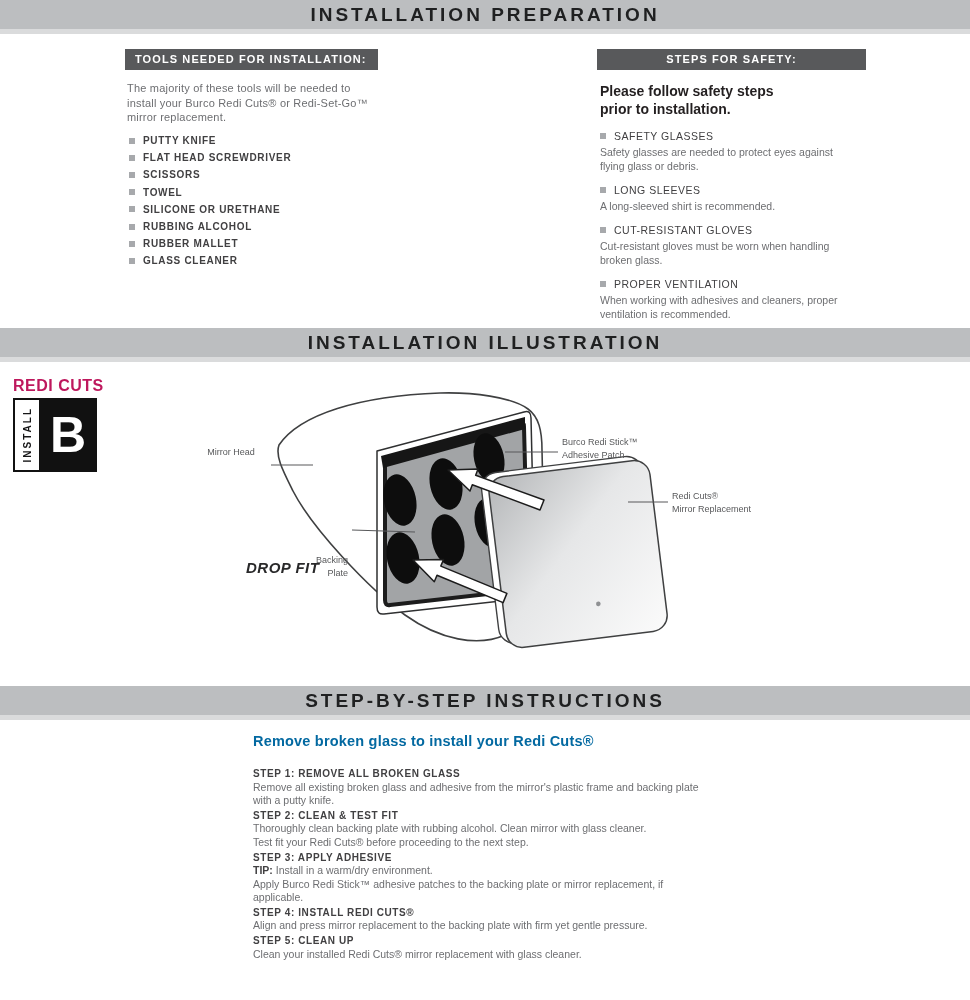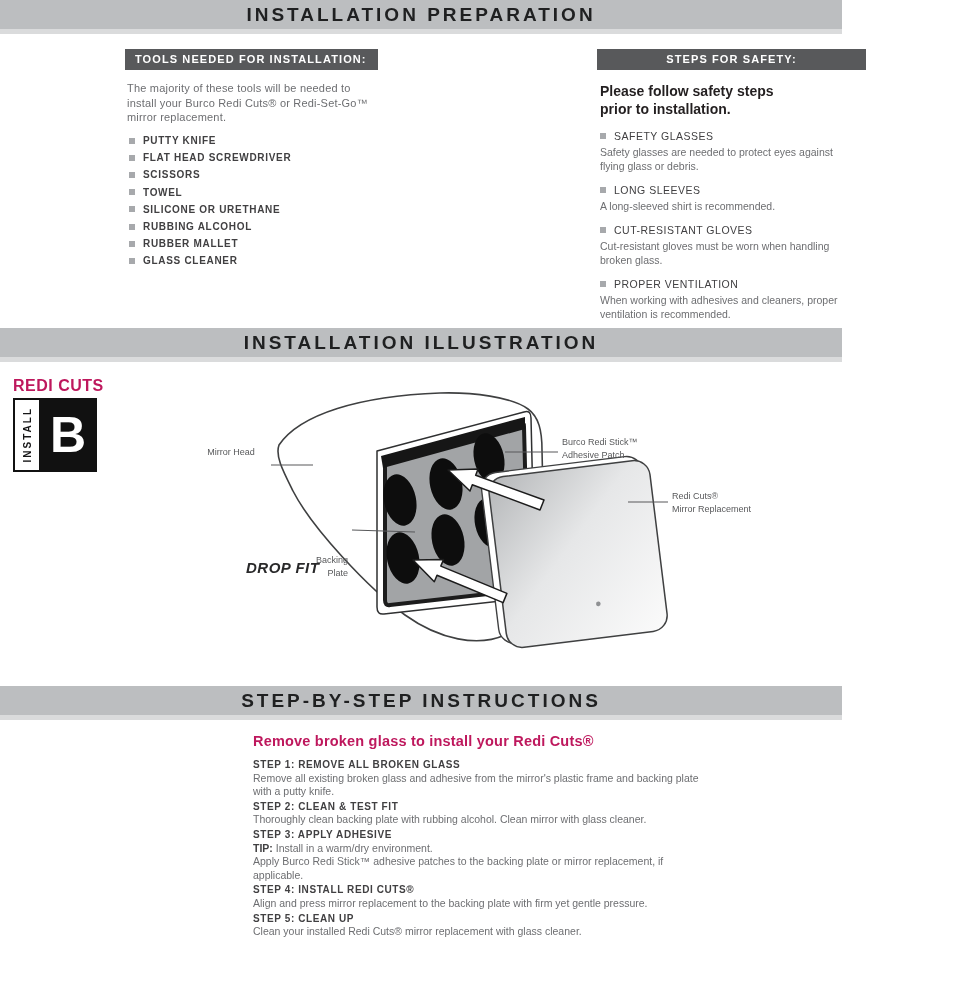--- a/index.html
+++ b/index.html
@@ -2,21 +2,21 @@
 <html><head>
 <meta charset="utf-8">
 <style>
   html,body { margin:0; padding:0; }
   body {
     width:970px; height:1000px; position:relative; overflow:hidden;
     background:#ffffff; font-family:"Liberation Sans", sans-serif;
     -webkit-font-smoothing:antialiased;
   }
   .banner {
-    position:absolute; left:0; width:842px; height:29px;
+    position:absolute; left:0; width:970px; height:29px;
     background:#bcbec0; border-bottom:5px solid #dadbdc;
     text-align:center; line-height:29px;
     font-weight:bold; font-size:19px; letter-spacing:3px; color:#1f2021;
   }
   #banner-prep  { top:0; }
   #banner-illus { top:328px; }
   #banner-steps { top:686px; }
 
   .col-header {
     position:absolute; top:49px; height:21px; line-height:21px;
@@ -76,22 +76,22 @@
   #label-backing     { left:290px; top:514px; width:58px; text-align:right;margin-top:40px; }
   #label-drop-fit    {
     left:246px; top:562px; font-size:15px; font-weight:bold; font-style:italic;
     color:#29292a; letter-spacing:0.5px;
   }
   #label-adhesive    { left:562px; top:436px; }
   #label-replacement { left:672px; top:490px; }
 
   #instructions { position:absolute; left:253px; top:733px; width:448px; }
   .inst-heading {
-    font-size:14.5px; font-weight:bold; color:#be185d;
-    letter-spacing:0.2px; margin-bottom:9px;
+    font-size:14.5px; font-weight:bold; color:#0369a1;
+    letter-spacing:0.2px; margin-bottom:18px;
   }
   .step-title {
     font-size:10px; font-weight:bold; color:#414042;
     letter-spacing:0.6px; line-height:13.5px; margin-top:1.5px;
   }
   .step-line { font-size:10.5px; color:#6d6e71; line-height:13.4px; }
   .tip-label { font-weight:bold; color:#414042; }
 </style>
 </head>
 <body>
@@ -249,20 +249,21 @@
 
 <div id="instructions">
   <div class="inst-heading">Remove broken glass to install your Redi Cuts®</div>
 
   <div class="step-title">STEP 1: REMOVE ALL BROKEN GLASS</div>
   <div class="step-line">Remove all existing broken glass and adhesive from the mirror's plastic frame and backing plate</div>
   <div class="step-line">with a putty knife.</div>
 
   <div class="step-title">STEP 2: CLEAN &amp; TEST FIT</div>
   <div class="step-line">Thoroughly clean backing plate with rubbing alcohol. Clean mirror with glass cleaner.</div>
+  <div class="step-line">Test fit your Redi Cuts® before proceeding to the next step.</div>
 
   <div class="step-title">STEP 3: APPLY ADHESIVE</div>
   <div class="step-line"><span class="tip-label">TIP:</span><span> Install in a warm/dry environment.</span></div>
   <div class="step-line">Apply Burco Redi Stick™ adhesive patches to the backing plate or mirror replacement, if applicable.</div>
 
   <div class="step-title">STEP 4: INSTALL REDI CUTS®</div>
   <div class="step-line">Align and press mirror replacement to the backing plate with firm yet gentle pressure.</div>
 
   <div class="step-title">STEP 5: CLEAN UP</div>
   <div class="step-line">Clean your installed Redi Cuts® mirror replacement with glass cleaner.</div>

